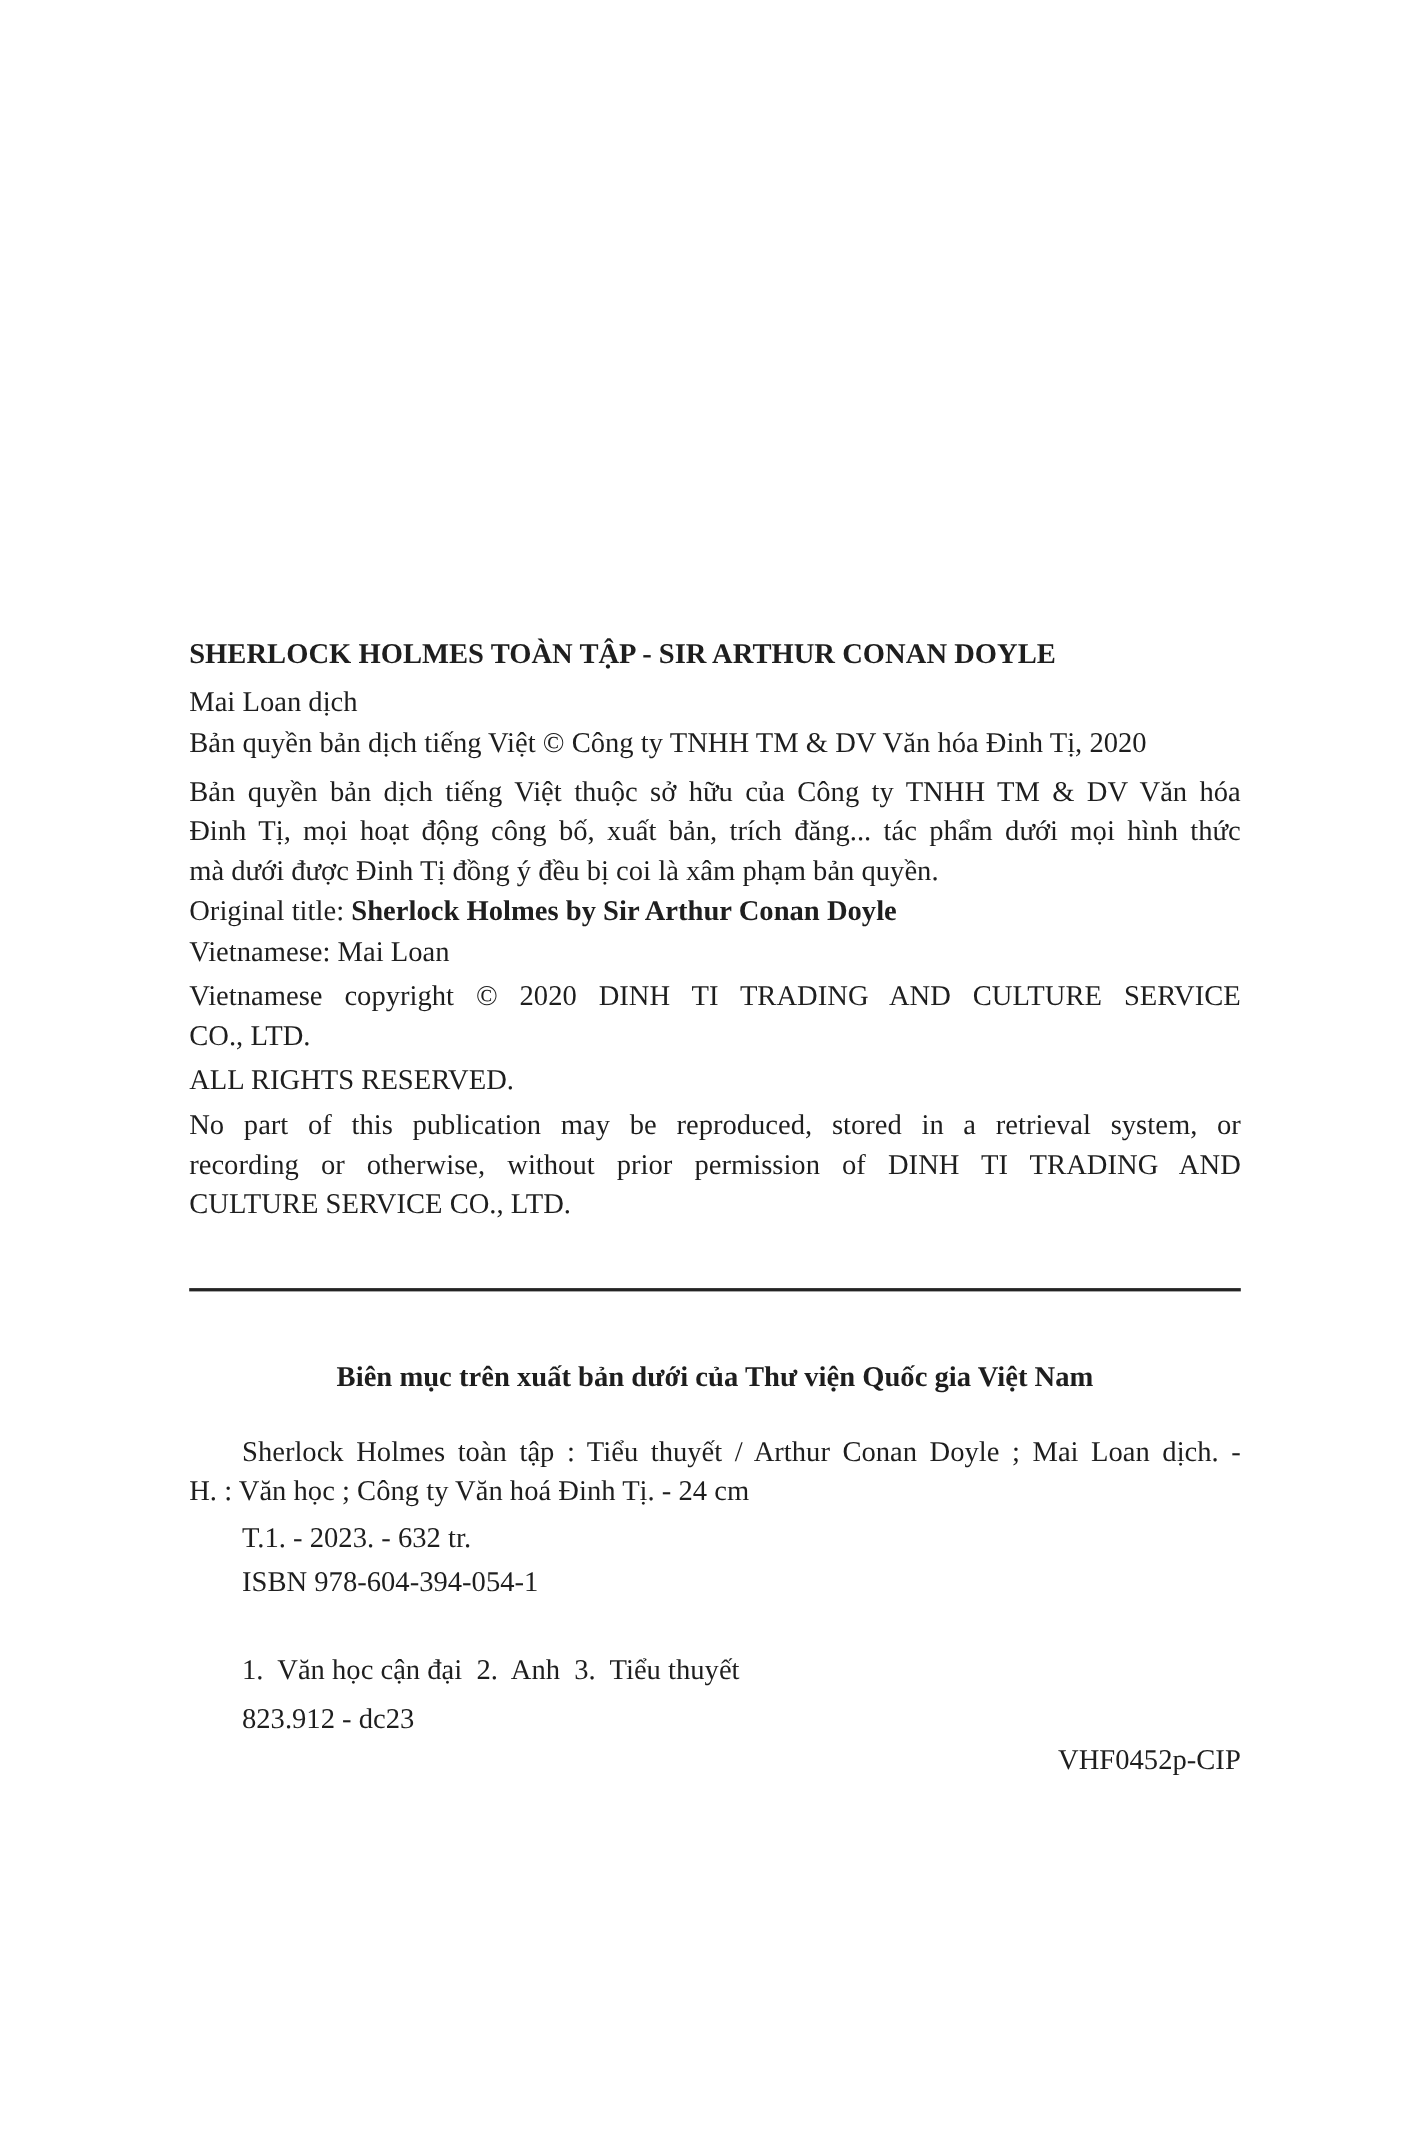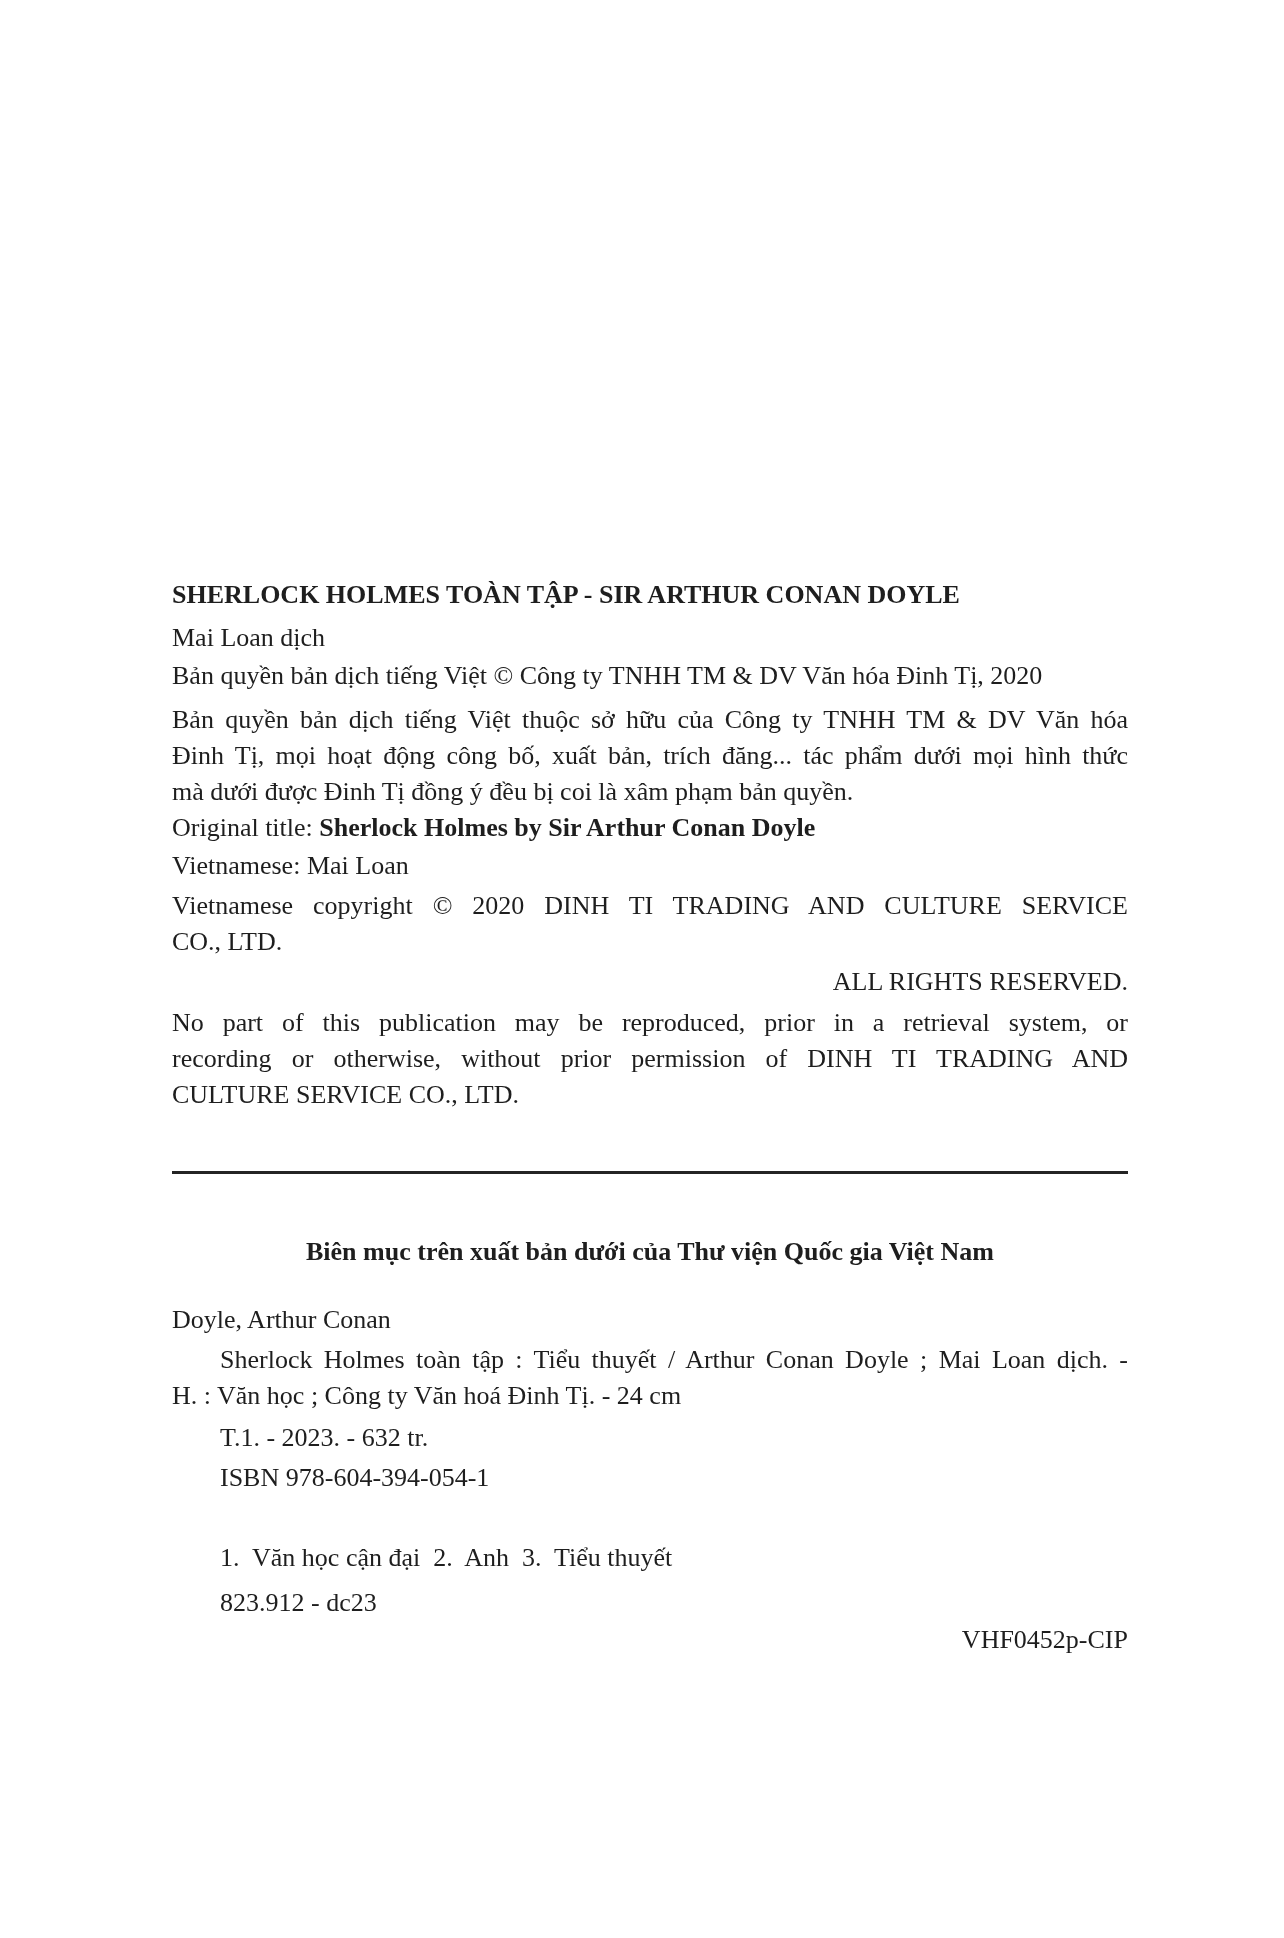--- a/index.html
+++ b/index.html
@@ -29,21 +29,21 @@
     text-align: justify;
     text-align-last: justify;
   }
   .indent { padding-left: 48px; }
   .center { text-align: center; }
   .right { text-align: right; }
   .pre { white-space: pre-wrap; }
 
   .mb2  { margin-bottom: 2px; }
   .mb4  { margin-bottom: 4px; }
-  .mb5  { margin-bottom: 5px; text-align: right; }
+  .mb5  { margin-bottom: 5px; }
   .mb6  { margin-bottom: 6px; }
   .mb7  { margin-bottom: 7px; }
   .mb8  { margin-bottom: 8px; }
   .mb9  { margin-bottom: 9px; }
   .mb1  { margin-bottom: 1px; }
   .mb32 { margin-bottom: 32px; }
   .mb44 { margin-bottom: 44px; }
   .mb46 { }
 
   .rule {
@@ -73,31 +73,30 @@
     <div class="line mb2">
       <span>Original title: </span><span class="bold">Sherlock Holmes by Sir Arthur Conan Doyle</span>
     </div>
     <div class="line mb4">Vietnamese: Mai Loan</div>
     <div class="mb4">
       <div class="line jl">Vietnamese copyright © 2020 DINH TI TRADING AND CULTURE SERVICE</div>
       <div class="line">CO., LTD.</div>
     </div>
     <div class="line mb5">ALL RIGHTS RESERVED.</div>
     <div>
-      <div class="line jl">No part of this publication may be reproduced, prior in a retrieval system, or</div>
+      <div class="line jl">No part of this publication may be reproduced, stored in a retrieval system, or</div>
       <div class="line jl">recording or otherwise, without prior permission of DINH TI TRADING AND</div>
       <div class="line">CULTURE SERVICE CO., LTD.</div>
     </div>
   </section>
 
   <div class="rule"></div>
 
   <section>
     <div class="line bold center mb32">Biên mục trên xuất bản dưới của Thư viện Quốc gia Việt Nam</div>
-    <div class="line mb4">Doyle, Arthur Conan</div>
     <div class="mb6">
       <div class="line jl indent">Sherlock Holmes toàn tập : Tiểu thuyết / Arthur Conan Doyle ; Mai Loan dịch. -</div>
       <div class="line">H. : Văn học ; Công ty Văn hoá Đinh Tị. - 24 cm</div>
     </div>
     <div class="line indent mb4">T.1. - 2023. - 632 tr.</div>
     <div class="line indent mb44">ISBN 978-604-394-054-1</div>
     <div class="line indent pre mb9">1.  Văn học cận đại  2.  Anh  3.  Tiểu thuyết</div>
     <div class="line indent mb1">823.912 - dc23</div>
     <div class="line right">VHF0452p-CIP</div>
   </section>

